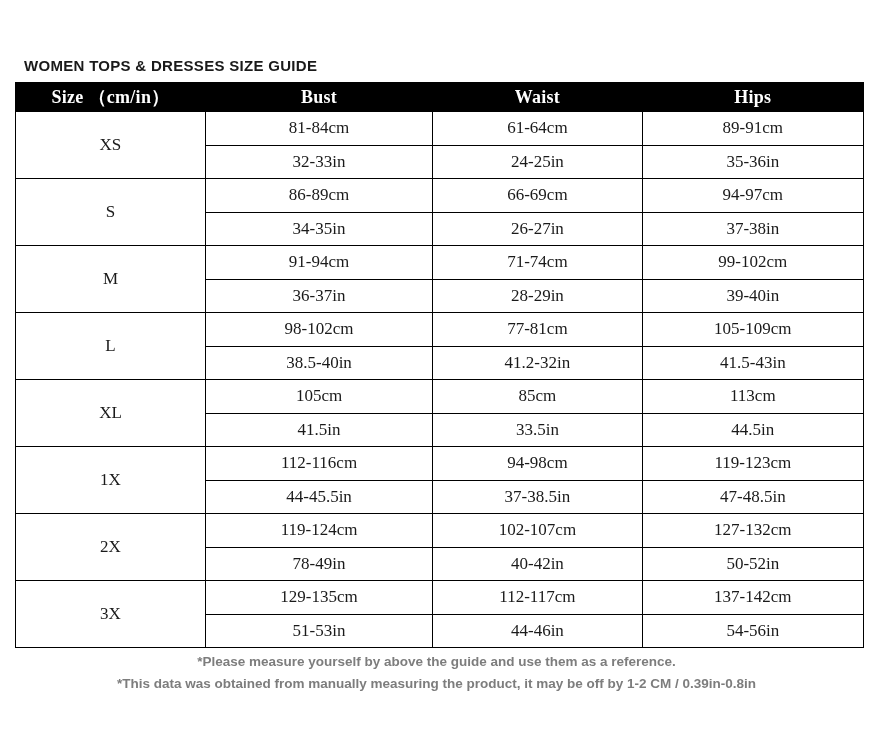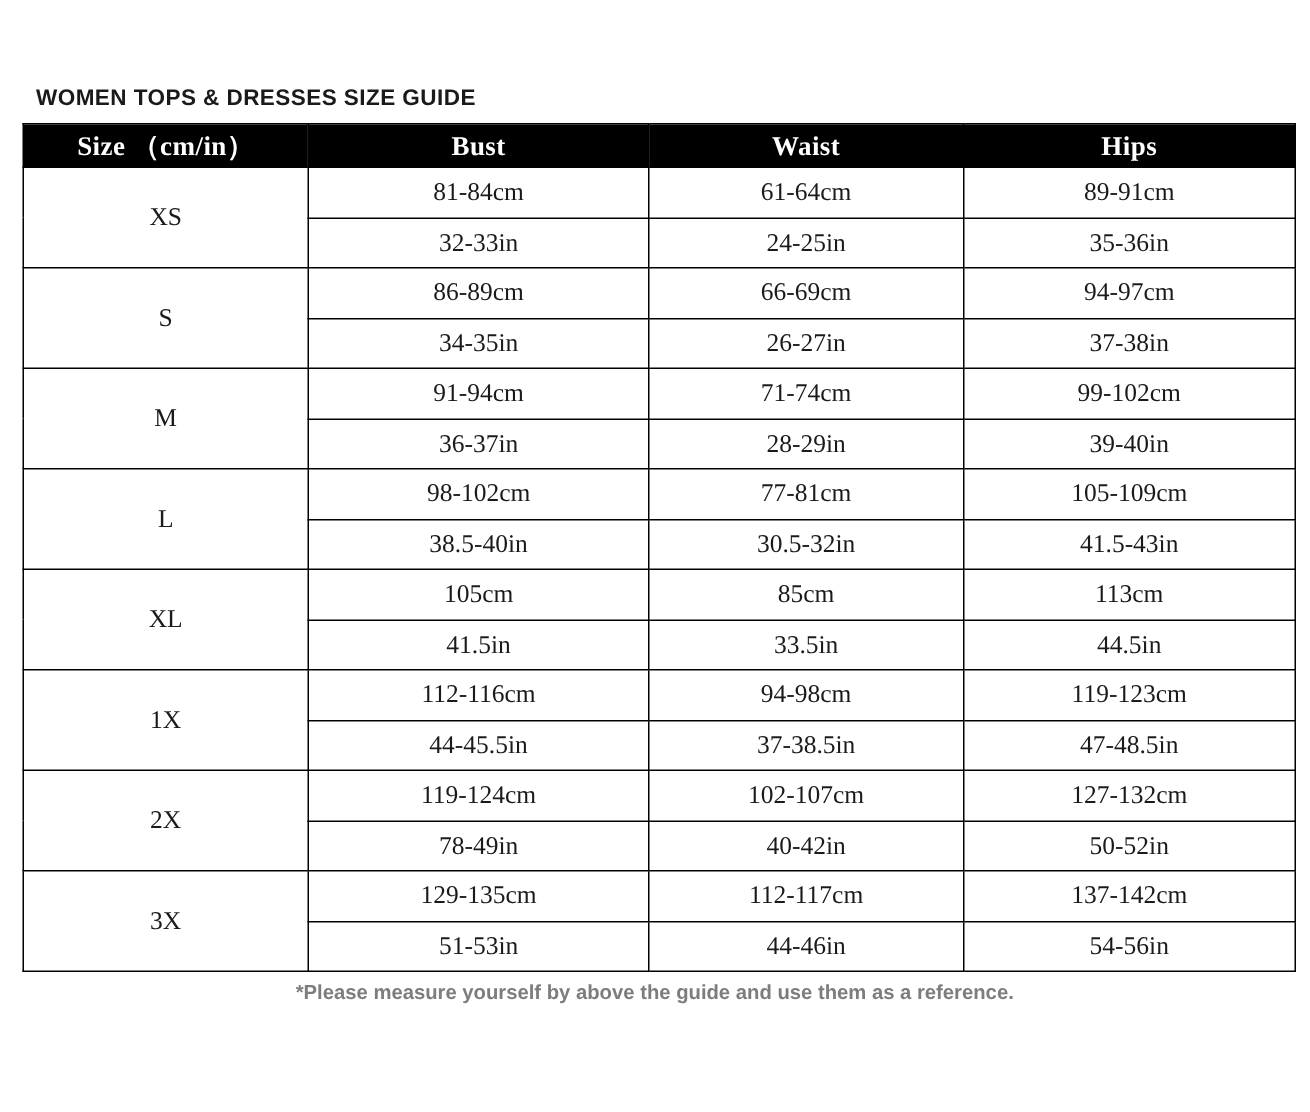--- a/index.html
+++ b/index.html
@@ -134,21 +134,21 @@
           <td>39-40in</td>
         </tr>
         <tr>
           <td rowspan="2" class="size-cell">L</td>
           <td>98-102cm</td>
           <td>77-81cm</td>
           <td>105-109cm</td>
         </tr>
         <tr>
           <td>38.5-40in</td>
-          <td>30.5-32in</td>
+          <td>41.2-32in</td>
           <td>41.5-43in</td>
         </tr>
         <tr>
           <td rowspan="2" class="size-cell">XL</td>
           <td>105cm</td>
           <td>85cm</td>
           <td>113cm</td>
         </tr>
         <tr>
           <td>41.5in</td>
@@ -186,15 +186,16 @@
         <tr>
           <td>51-53in</td>
           <td>44-46in</td>
           <td>54-56in</td>
         </tr>
       </tbody>
   </table>
 
   <div class="notes">
     <p>*Please measure yourself by above the guide and use them as a reference.</p>
+    <p>*This data was obtained from manually measuring the product, it may be off by 1-2 CM / 0.39in-0.8in</p>
   </div>
 
 </div>
 
 </body></html>

